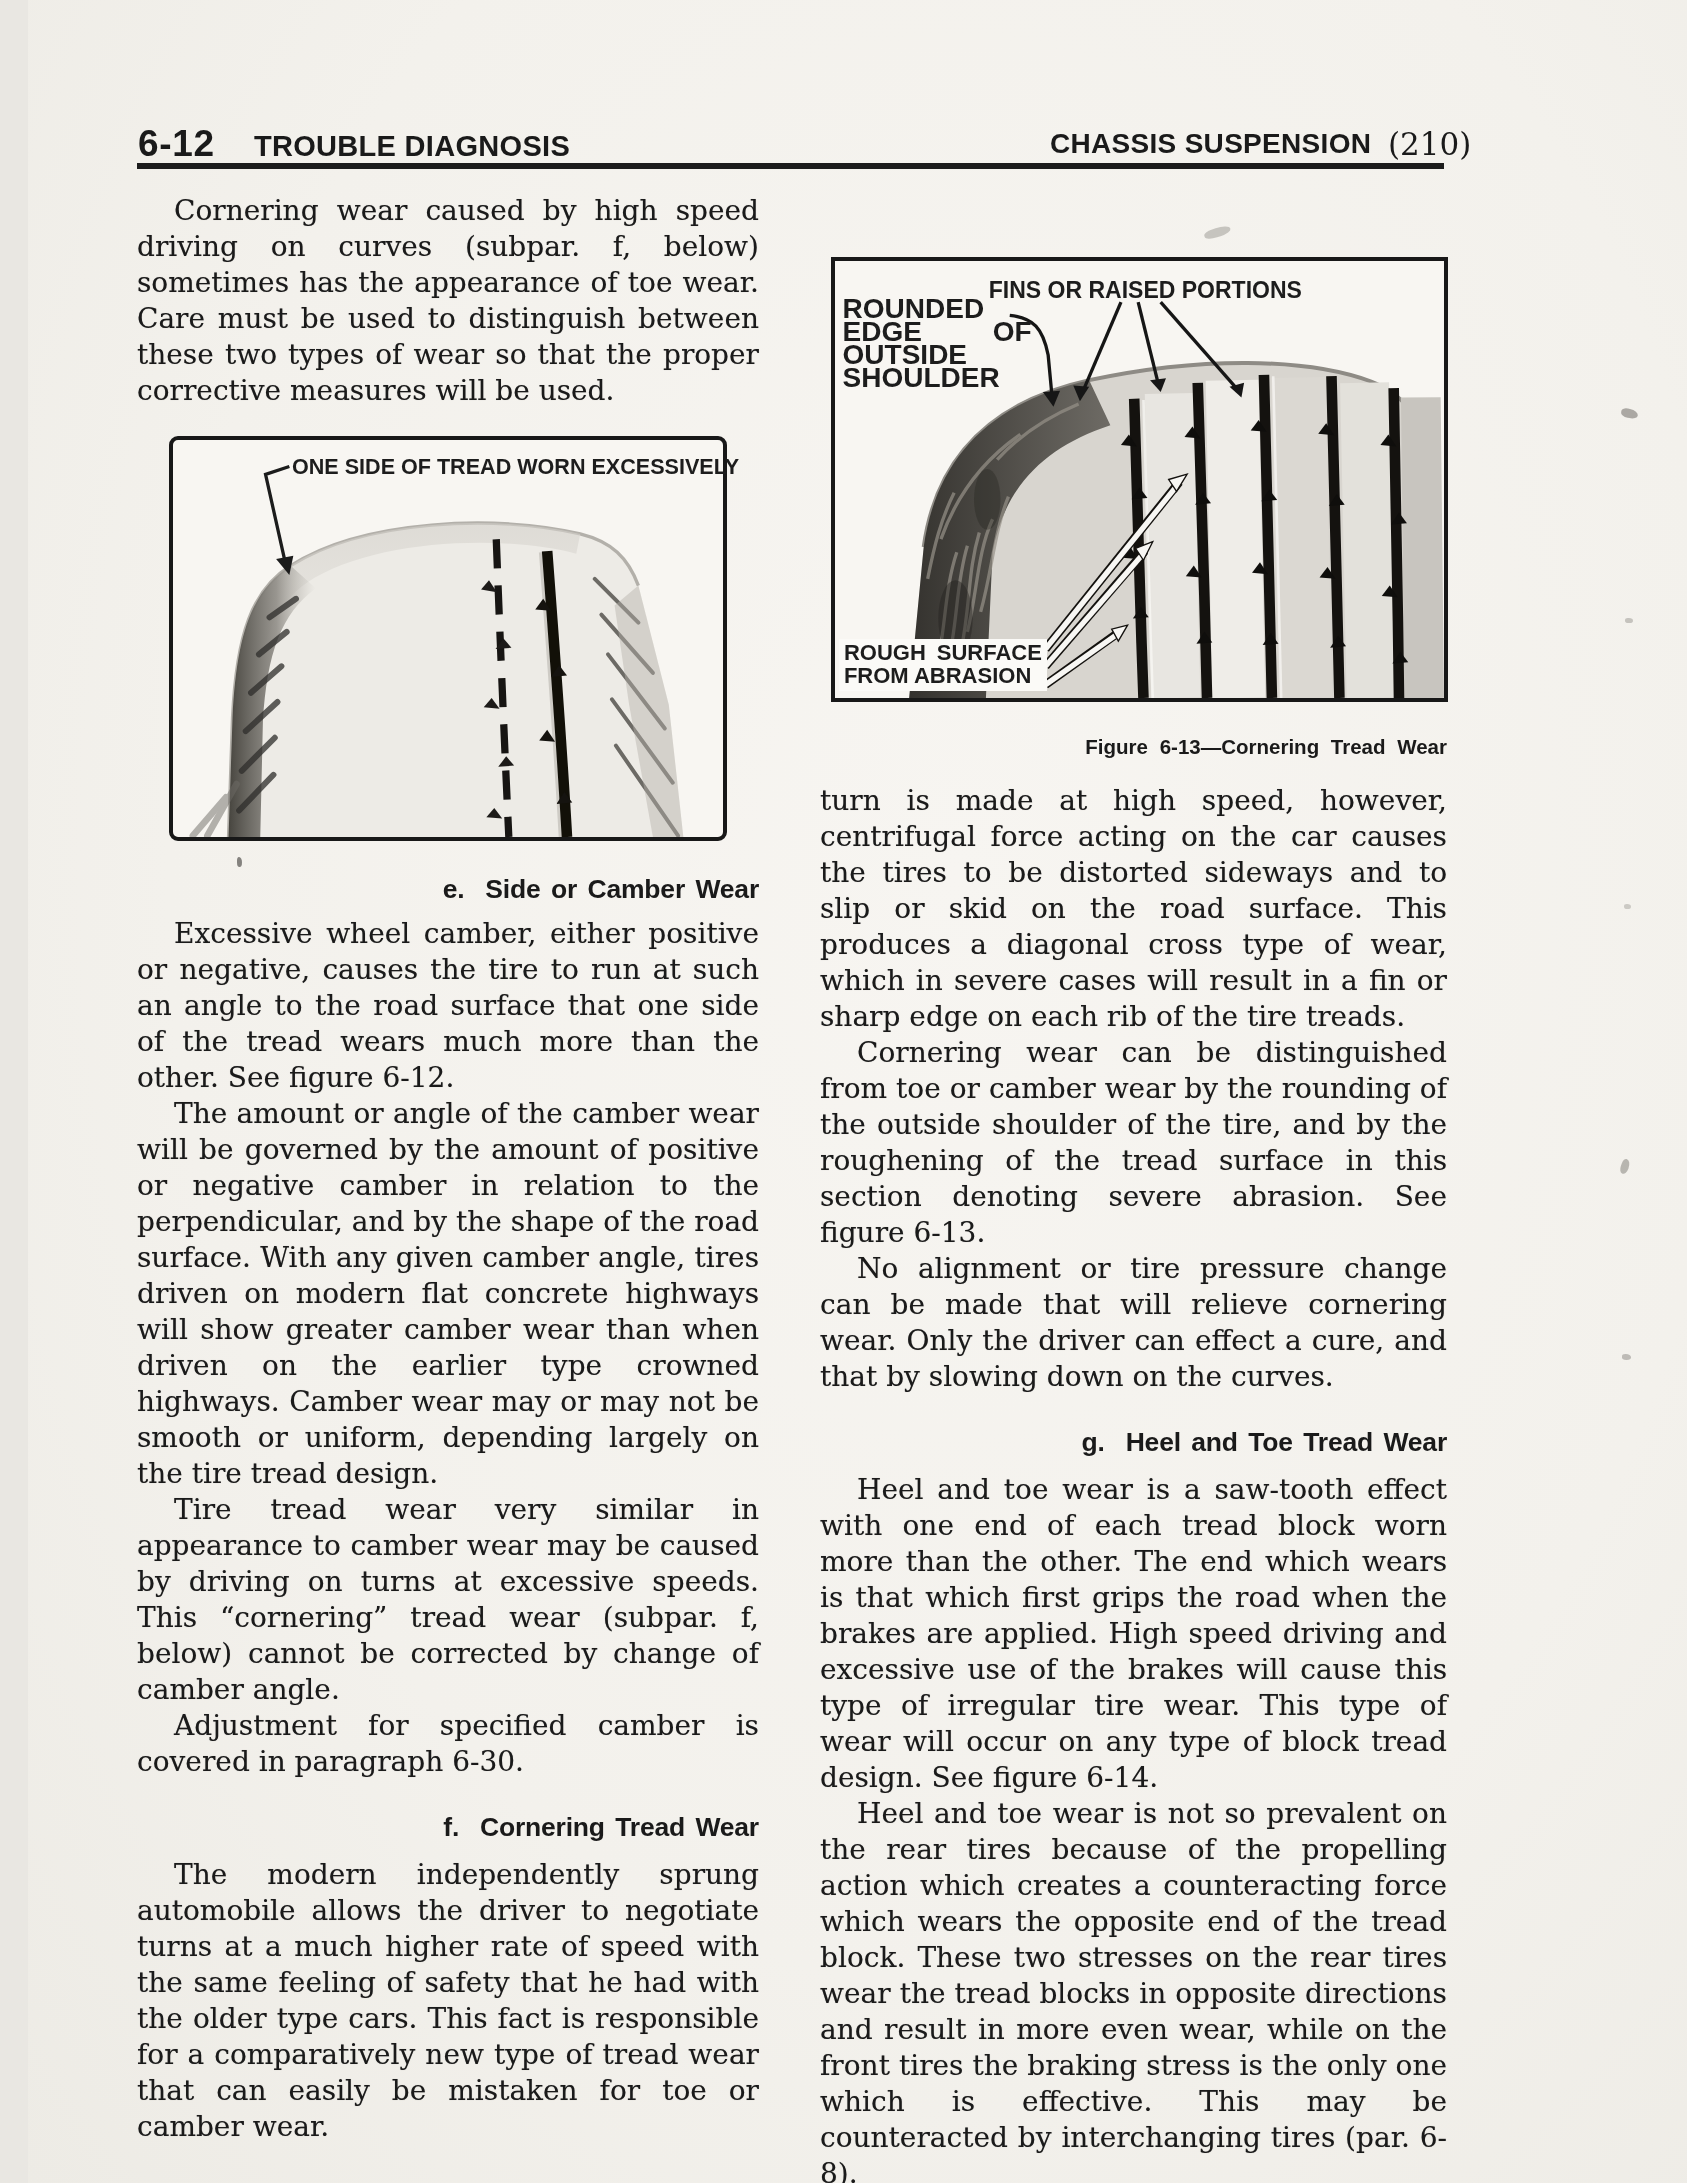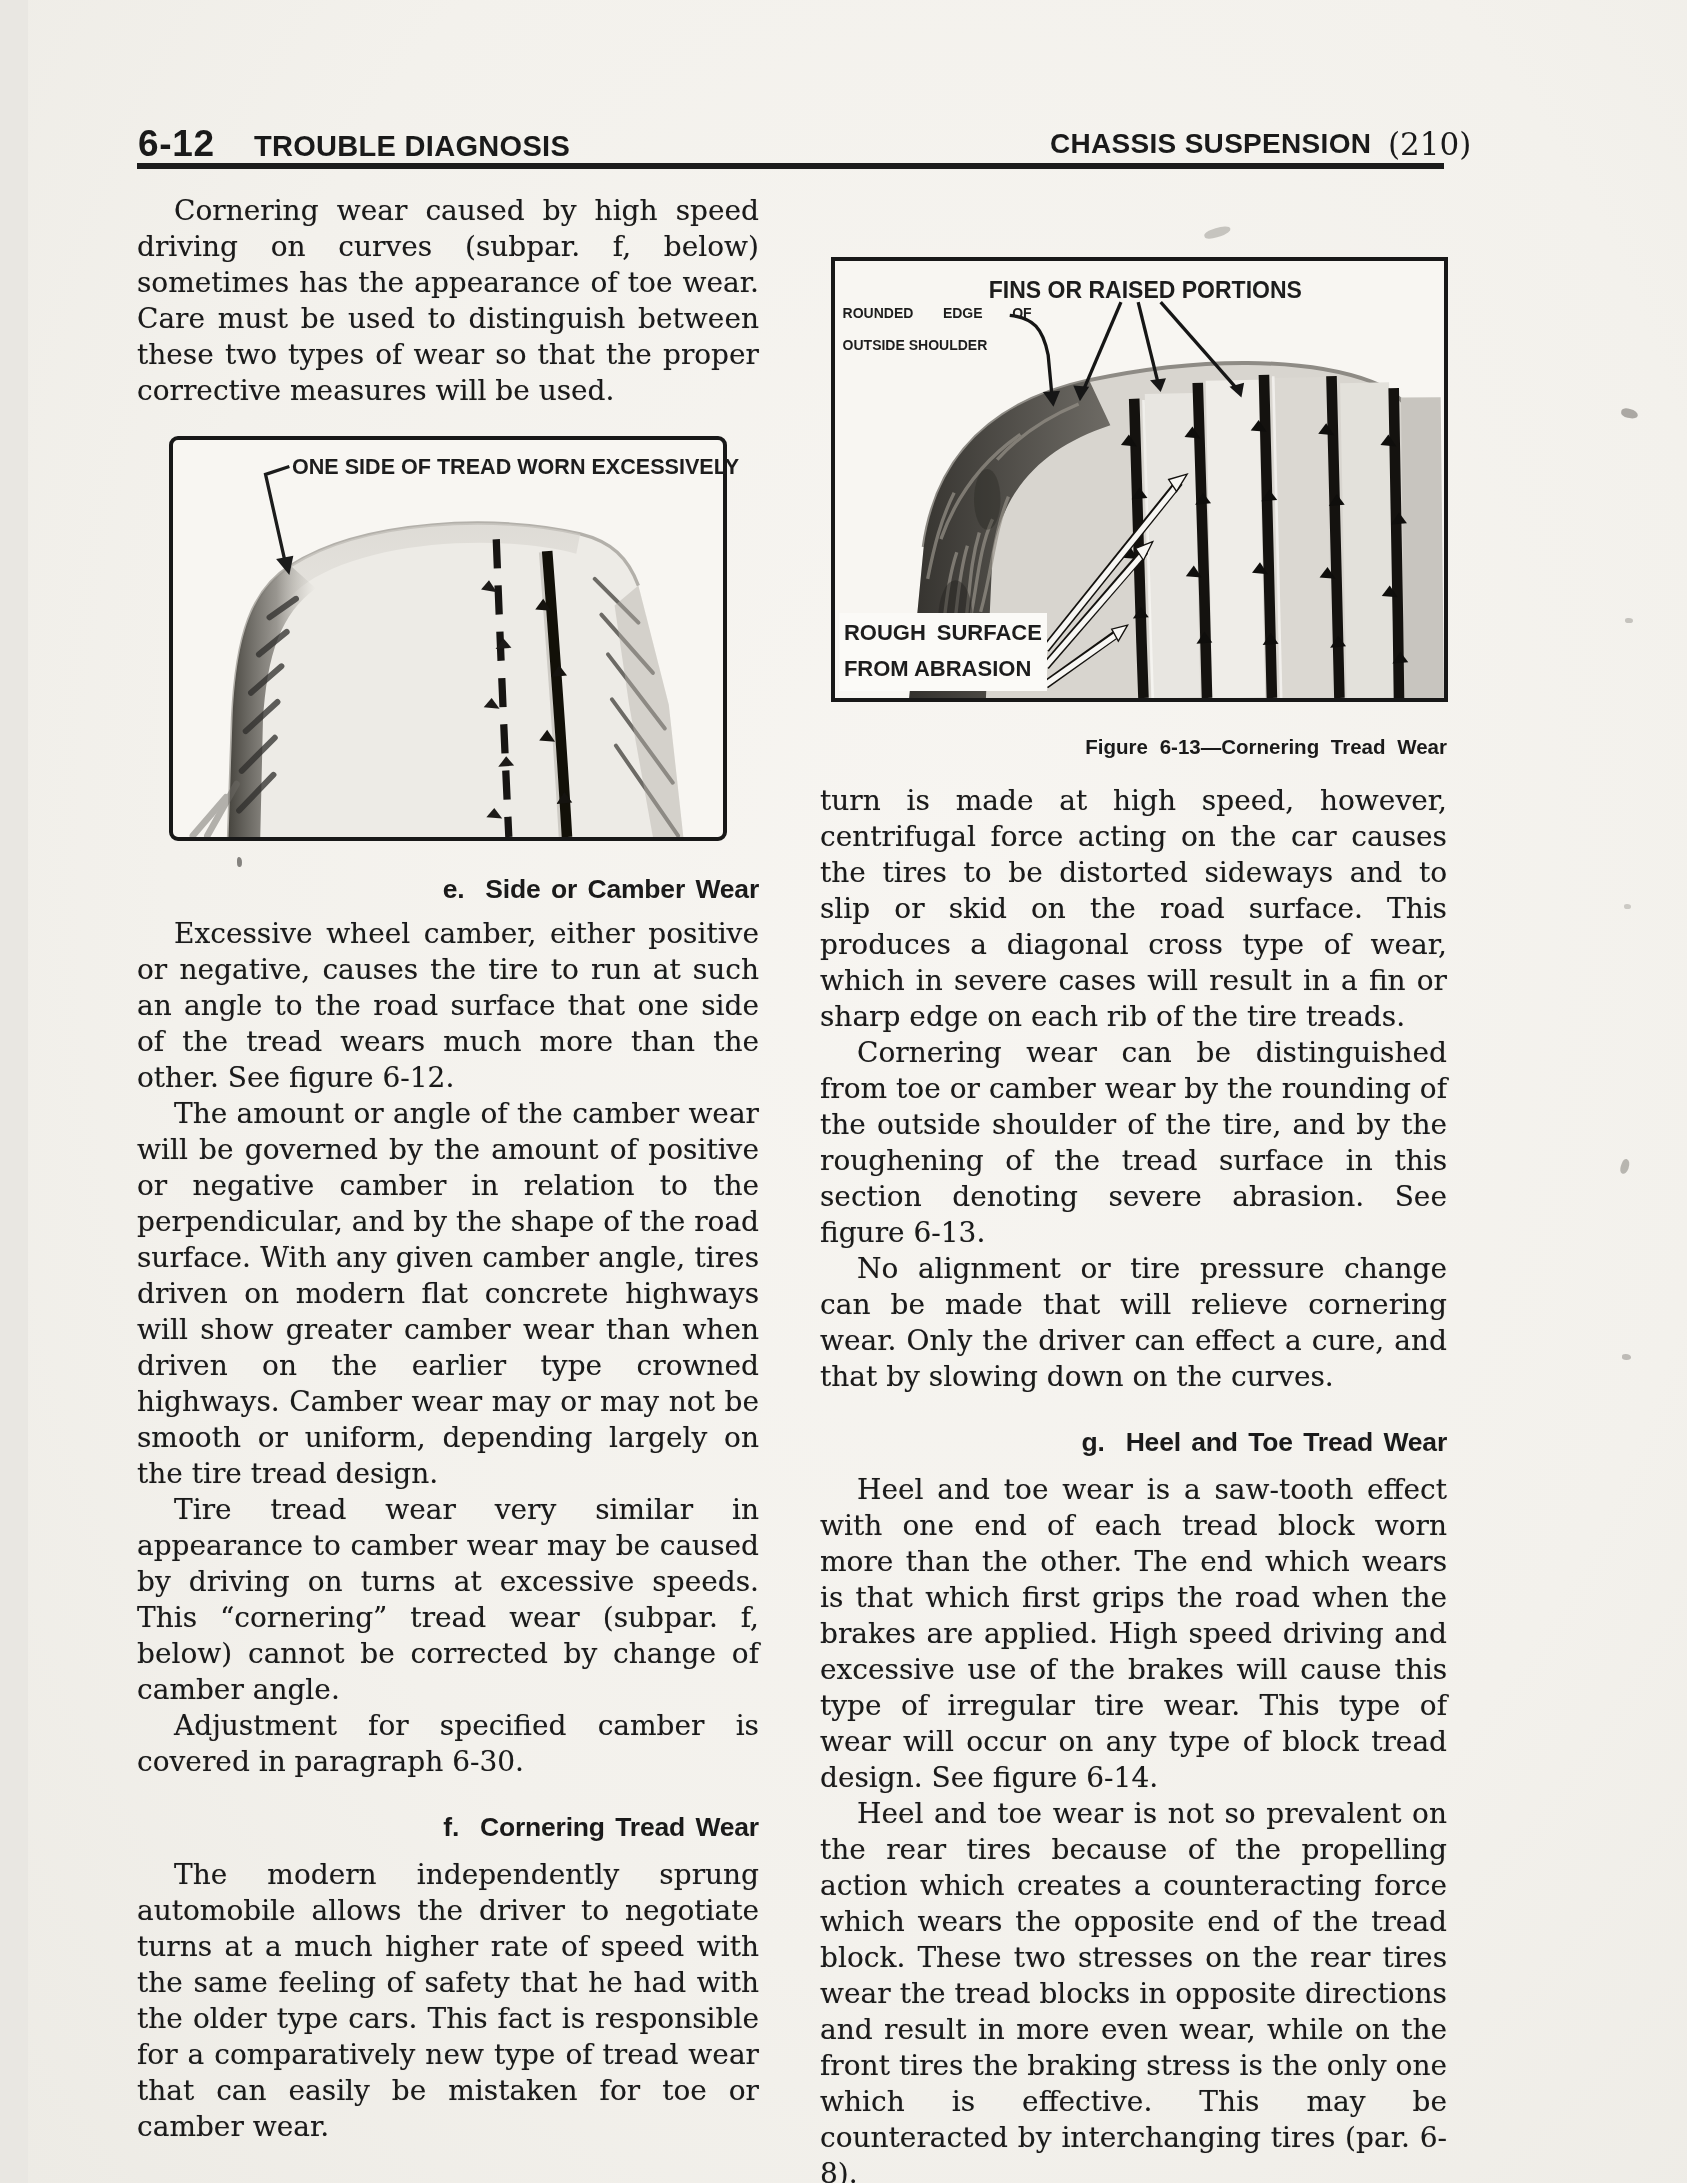--- a/index.html
+++ b/index.html
@@ -27,22 +27,22 @@
   p.noind { text-indent:0; }
   
   .fig { position:relative; border:4.6px solid #181818; background:#f8f6f2; box-sizing:content-box; }
   .fig612 { width:550px; height:397px; margin:26.5px 0 0 32px;border-radius:9px; }
   .fig613 { width:609px; height:437px; margin:64px 0 0 10.6px; }
   svg.art { position:absolute; left:0; top:0; width:100%; height:100%; display:block; }
   .callout { position:absolute; font-family:"Liberation Sans",sans-serif; font-weight:bold; color:#1d1d1d; }
   .co612 { left:119px; top:9.3px; font-size:22px; white-space:nowrap; transform:scaleX(.98);
            transform-origin:left top; letter-spacing:0; }
   .lblFins { left:50%; top:10.6px; transform:translateX(-48%); font-size:23px; white-space:nowrap; }
-  .lblRounded { left:8px; top:36px; width:189px; font-size:14px; line-height:32px; }
-  .lblRough { left:4px; bottom:6.6px; width:198px; font-size:22px; line-height:36px;
+  .lblRounded { left:8px; top:36px; width:189px; font-size:28px; line-height:23px; }
+  .lblRough { left:4px; bottom:6.6px; width:198px; font-size:22px; line-height:23px;
               background:#fbfaf7; padding:2.6px 5.3px 4px 5.3px; }
   .figcap { font-family:"Liberation Sans",sans-serif; font-weight:bold; font-size:20.5px;
             text-align:right; word-spacing:6px; margin:0; text-indent:0; }
   .cap612 { margin-top:32px; }
   .cap613 { margin-top:26.5px; }
   .subhead { font-family:"Liberation Sans",sans-serif; font-weight:bold; font-size:26.5px;
              margin:0 0 0 25px; letter-spacing:-0.2px; word-spacing:3.3px; text-indent:0;
              white-space:pre-wrap; text-align:right; }
   .sh-e { margin-top:30px; margin-bottom:9.3px; }
   .sh-f { margin-top:29px; margin-bottom:12px; }

